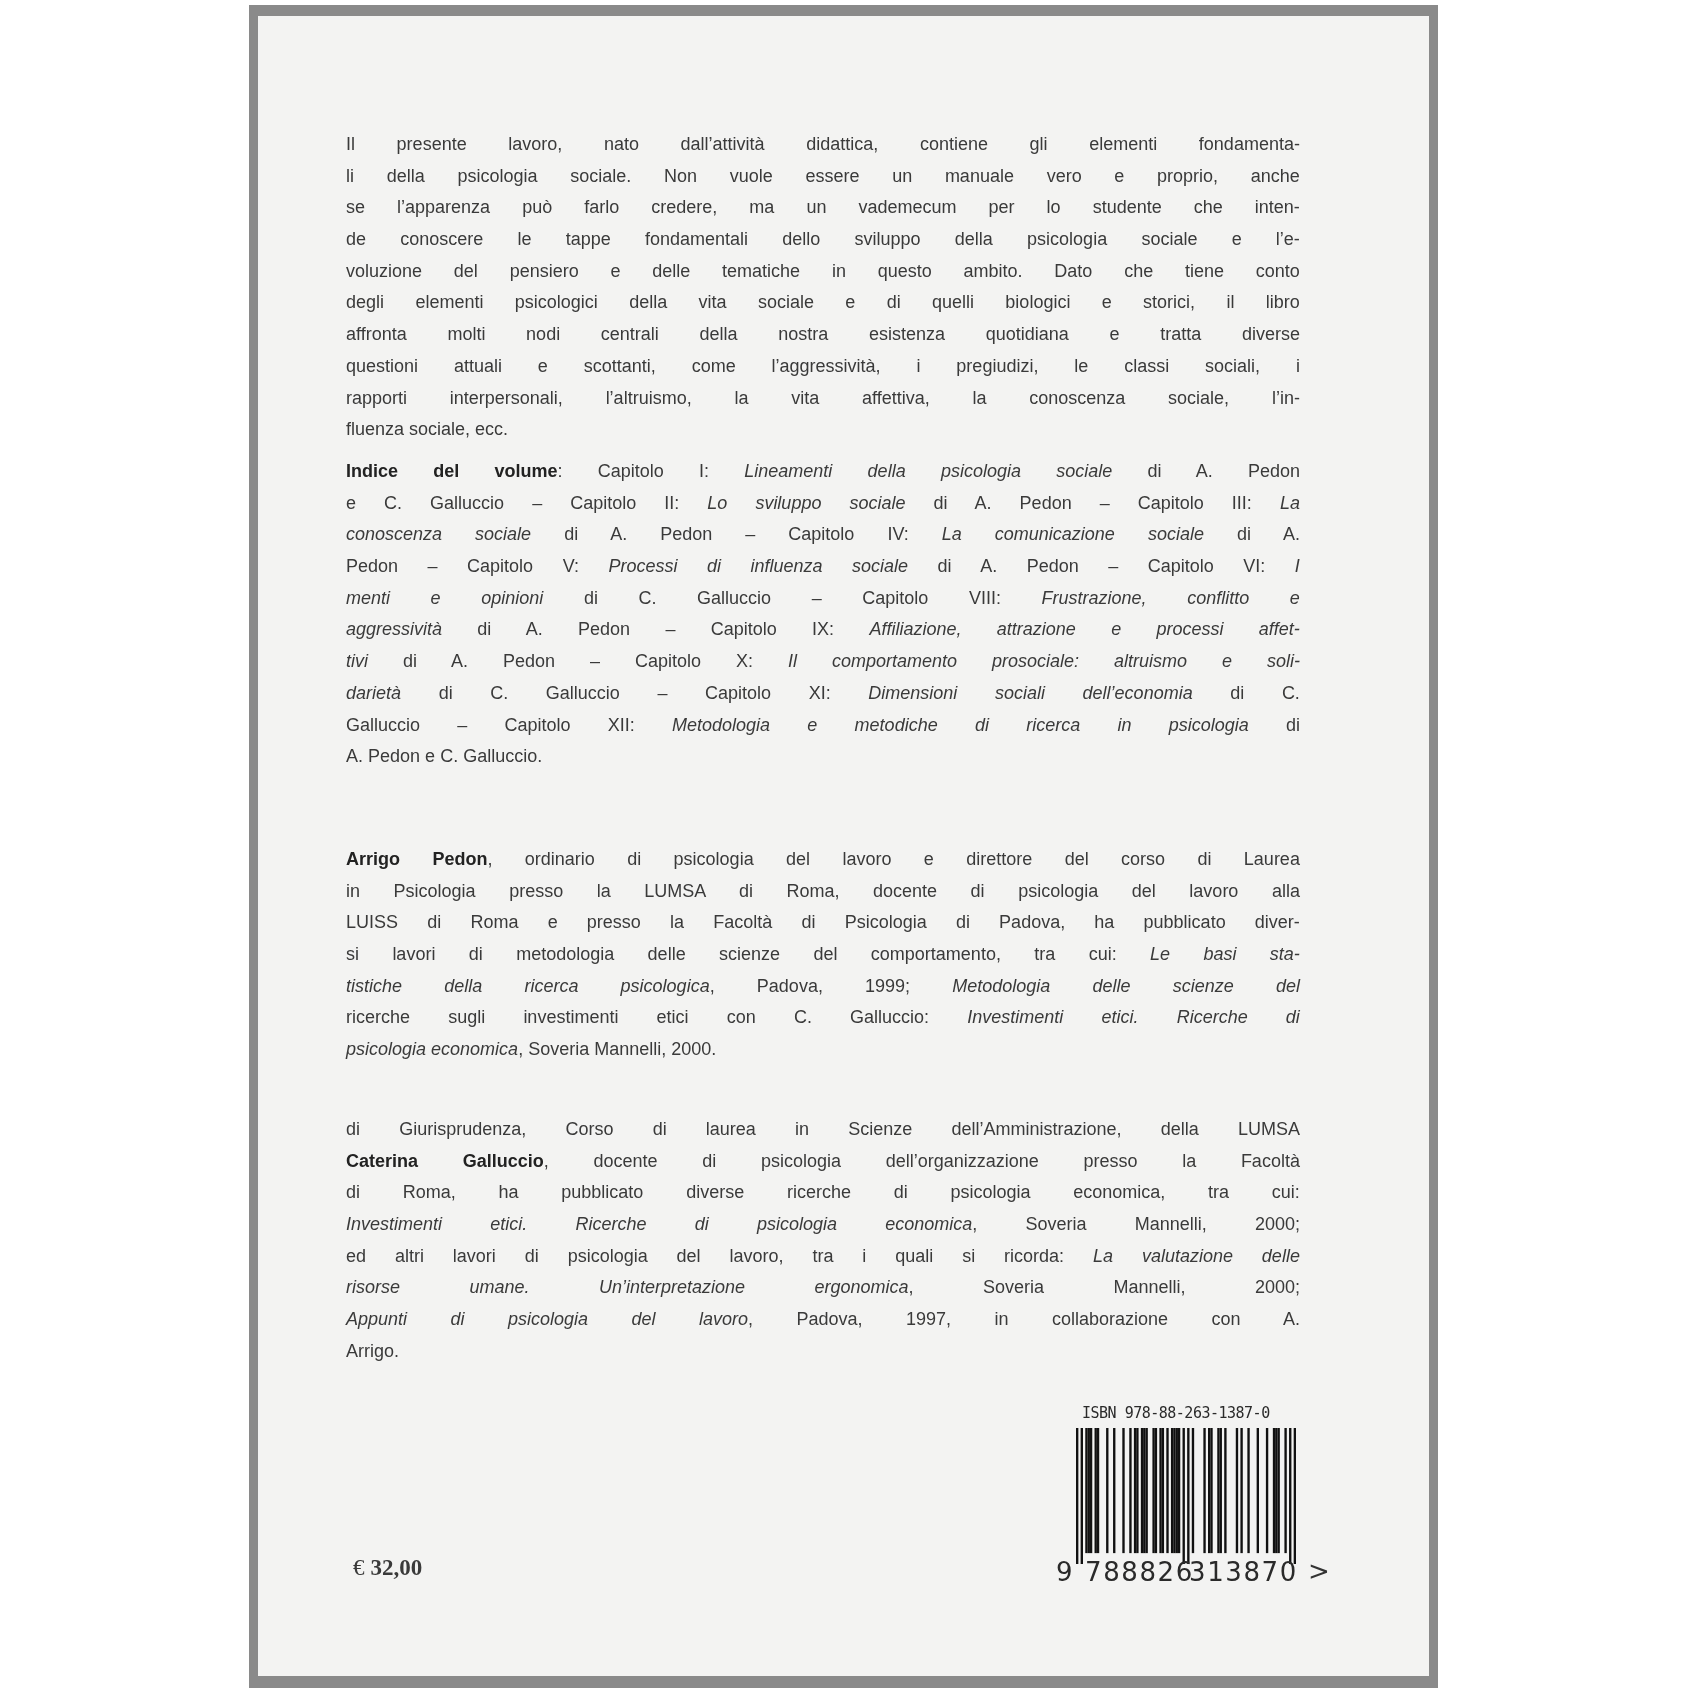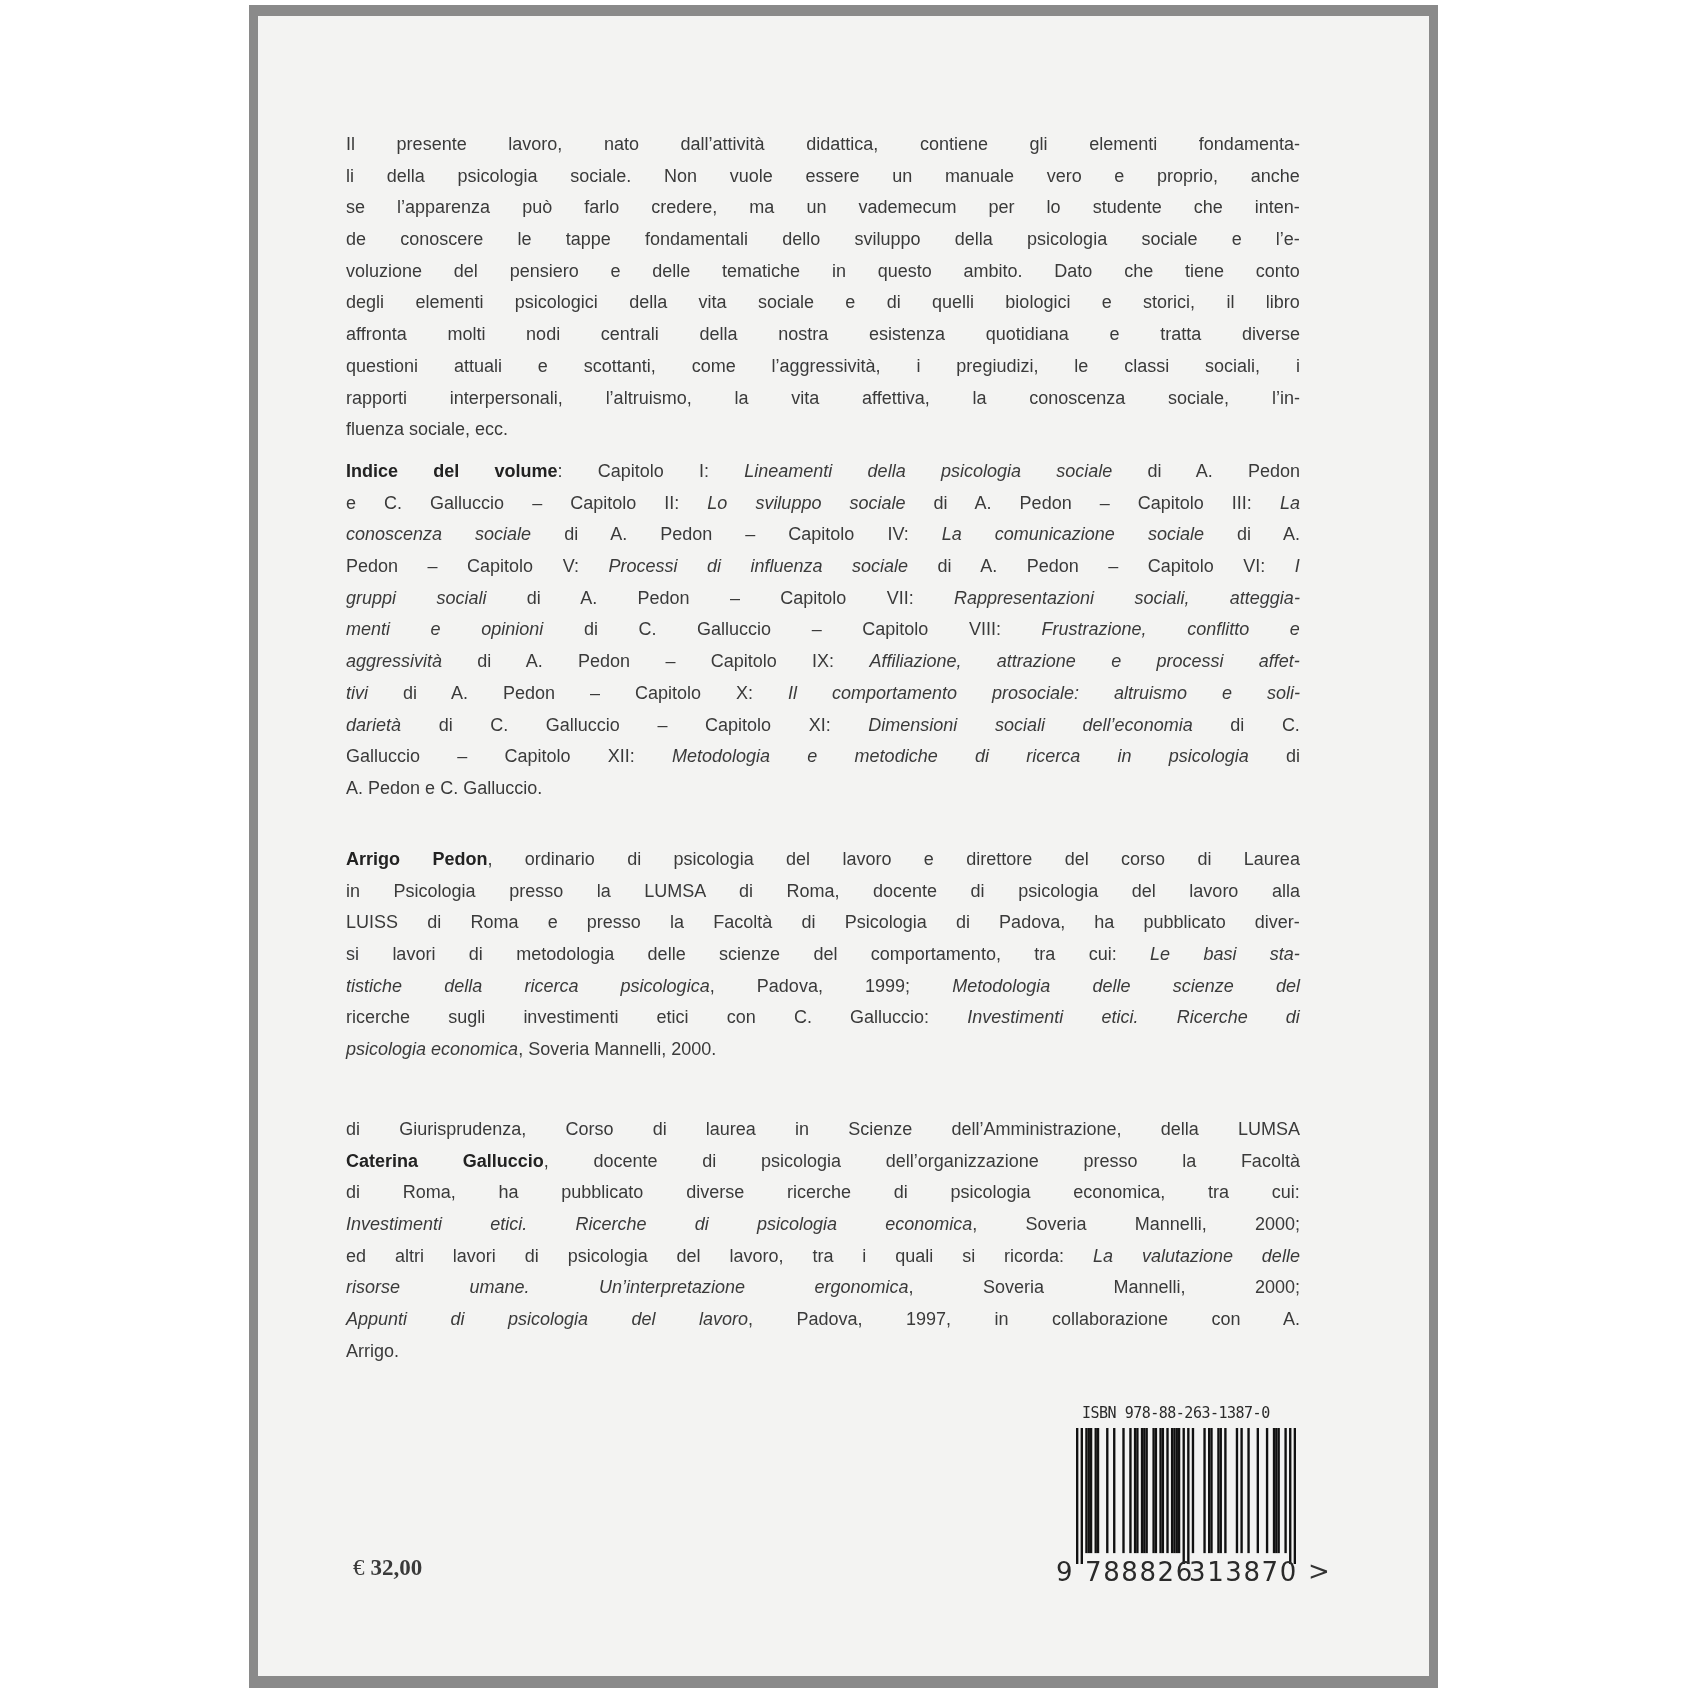--- a/index.html
+++ b/index.html
@@ -56,21 +56,20 @@
     <div class="line"><span>affronta</span> <span>molti</span> <span>nodi</span> <span>centrali</span> <span>della</span> <span>nostra</span> <span>esistenza</span> <span>quotidiana</span> <span>e</span> <span>tratta</span> <span>diverse</span></div>
     <div class="line"><span>questioni</span> <span>attuali</span> <span>e</span> <span>scottanti,</span> <span>come</span> <span>l’aggressività,</span> <span>i</span> <span>pregiudizi,</span> <span>le</span> <span>classi</span> <span>sociali,</span> <span>i</span></div>
     <div class="line"><span>rapporti</span> <span>interpersonali,</span> <span>l’altruismo,</span> <span>la</span> <span>vita</span> <span>affettiva,</span> <span>la</span> <span>conoscenza</span> <span>sociale,</span> <span>l’in-</span></div>
     <div class="line last"><span>fluenza</span> <span>sociale,</span> <span>ecc.</span></div>
   </div>
 <div class="section" style="top:456px">
     <div class="line"><span class="b">Indice</span> <span class="b">del</span> <span class="b">volume</span><span>:</span> <span>Capitolo</span> <span>I:</span> <span class="i">Lineamenti</span> <span class="i">della</span> <span class="i">psicologia</span> <span class="i">sociale</span> <span>di</span> <span>A.</span> <span>Pedon</span></div>
     <div class="line"><span>e</span> <span>C.</span> <span>Galluccio</span> <span>–</span> <span>Capitolo</span> <span>II:</span> <span class="i">Lo</span> <span class="i">sviluppo</span> <span class="i">sociale</span> <span>di</span> <span>A.</span> <span>Pedon</span> <span>–</span> <span>Capitolo</span> <span>III:</span> <span class="i">La</span></div>
     <div class="line"><span class="i">conoscenza</span> <span class="i">sociale</span> <span>di</span> <span>A.</span> <span>Pedon</span> <span>–</span> <span>Capitolo</span> <span>IV:</span> <span class="i">La</span> <span class="i">comunicazione</span> <span class="i">sociale</span> <span>di</span> <span>A.</span></div>
     <div class="line"><span>Pedon</span> <span>–</span> <span>Capitolo</span> <span>V:</span> <span class="i">Processi</span> <span class="i">di</span> <span class="i">influenza</span> <span class="i">sociale</span> <span>di</span> <span>A.</span> <span>Pedon</span> <span>–</span> <span>Capitolo</span> <span>VI:</span> <span class="i">I</span></div>
-    <div class="line"><span class="i">gruppi</span> <span class="i">sociali</span> <span>di</span> <span>A.</span> <span>Pedon</span> <span>–</span> <span>Capitolo</span> <span>VII:</span> <span class="i">Rappresentazioni</span> <span class="i">sociali,</span> <span class="i">atteggia-</span></div>
     <div class="line"><span class="i">menti</span> <span class="i">e</span> <span class="i">opinioni</span> <span>di</span> <span>C.</span> <span>Galluccio</span> <span>–</span> <span>Capitolo</span> <span>VIII:</span> <span class="i">Frustrazione,</span> <span class="i">conflitto</span> <span class="i">e</span></div>
     <div class="line"><span class="i">aggressività</span> <span>di</span> <span>A.</span> <span>Pedon</span> <span>–</span> <span>Capitolo</span> <span>IX:</span> <span class="i">Affiliazione,</span> <span class="i">attrazione</span> <span class="i">e</span> <span class="i">processi</span> <span class="i">affet-</span></div>
     <div class="line"><span class="i">tivi</span> <span>di</span> <span>A.</span> <span>Pedon</span> <span>–</span> <span>Capitolo</span> <span>X:</span> <span class="i">Il</span> <span class="i">comportamento</span> <span class="i">prosociale:</span> <span class="i">altruismo</span> <span class="i">e</span> <span class="i">soli-</span></div>
     <div class="line"><span class="i">darietà</span> <span>di</span> <span>C.</span> <span>Galluccio</span> <span>–</span> <span>Capitolo</span> <span>XI:</span> <span class="i">Dimensioni</span> <span class="i">sociali</span> <span class="i">dell’economia</span> <span>di</span> <span>C.</span></div>
     <div class="line"><span>Galluccio</span> <span>–</span> <span>Capitolo</span> <span>XII:</span> <span class="i">Metodologia</span> <span class="i">e</span> <span class="i">metodiche</span> <span class="i">di</span> <span class="i">ricerca</span> <span class="i">in</span> <span class="i">psicologia</span> <span>di</span></div>
     <div class="line last"><span>A.</span> <span>Pedon</span> <span>e</span> <span>C.</span> <span>Galluccio.</span></div>
   </div>
 <div class="section" style="top:844px">
     <div class="line"><span class="b">Arrigo</span> <span class="b">Pedon</span><span>,</span> <span>ordinario</span> <span>di</span> <span>psicologia</span> <span>del</span> <span>lavoro</span> <span>e</span> <span>direttore</span> <span>del</span> <span>corso</span> <span>di</span> <span>Laurea</span></div>
     <div class="line"><span>in</span> <span>Psicologia</span> <span>presso</span> <span>la</span> <span>LUMSA</span> <span>di</span> <span>Roma,</span> <span>docente</span> <span>di</span> <span>psicologia</span> <span>del</span> <span>lavoro</span> <span>alla</span></div>

